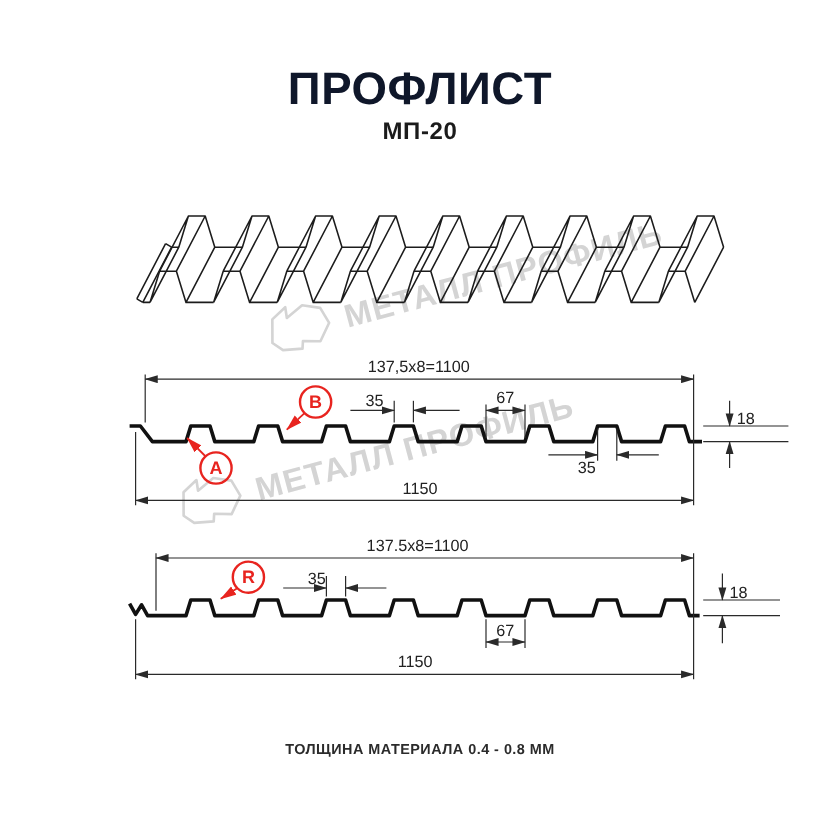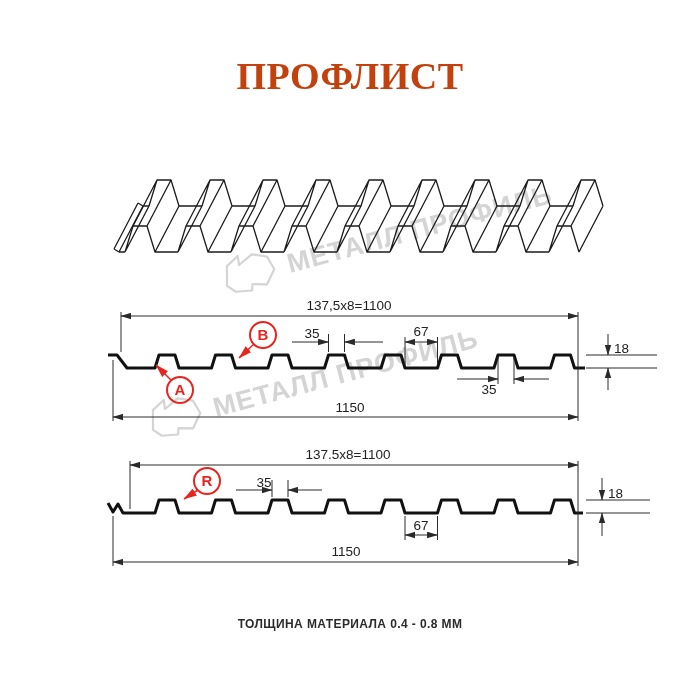--- a/index.html
+++ b/index.html
@@ -1,19 +1,19 @@
 <!DOCTYPE html>
 <html><head>
 <meta charset="utf-8">
 <style>
   html,body{margin:0;padding:0;background:#ffffff;}
   #stage{position:relative;width:700px;height:700px;background:#ffffff;overflow:hidden;
          font-family:"Liberation Sans", sans-serif;}
   .title{position:absolute;top:54px;left:0;width:700px;text-align:center;
-         font-size:38px;font-weight:800;letter-spacing:0.5px;color:#c2410c;z-index:3;font-family:Liberation Serif, serif;}
+         font-size:38px;font-weight:800;letter-spacing:0.5px;color:#0f172a;z-index:3;}
   .subtitle{position:absolute;top:99px;left:0;width:700px;text-align:center;
          font-size:20px;font-weight:700;letter-spacing:0.5px;color:#1b1b1b;z-index:3;}
   .footer{position:absolute;top:617px;left:0;width:700px;text-align:center;
          font-size:12px;font-weight:600;letter-spacing:0.4px;color:#2b2b2b;z-index:3;}
   .watermark{position:absolute;display:flex;align-items:center;gap:10px;color:#d4d4d4;
          font-weight:700;font-size:27px;letter-spacing:1px;white-space:nowrap;
          transform:rotate(-15deg);transform-origin:left center;z-index:1;}
   .wm1{left:222px;top:258px;}
   .wm2{left:148px;top:402px;}
   .wm-logo{flex:0 0 auto;}
@@ -37,20 +37,21 @@
   <div class="watermark wm2">
     <span class="wm-logo">
       <svg width="58" height="42" viewBox="0 0 58 42">
         <path d="M4,29 L9,10 L22,3 L21,12 L36,5 L50,11 L54,25 L43,38 L29,34 L27,40 L11,37 Z" fill="none" stroke="currentColor" stroke-width="2.2" stroke-linejoin="round"></path>
       </svg>
     </span>
     <span>МЕТАЛЛ ПРОФИЛЬ</span>
   </div>
 
   <div class="title">ПРОФЛИСТ</div>
+  <div class="subtitle">МП-20</div>
   <div class="footer">ТОЛЩИНА МАТЕРИАЛА 0.4 - 0.8 ММ</div>
 
   <svg class="drawing" width="700" height="700" viewBox="0 0 700 700">
     <defs>
       <marker id="dimArrow" viewBox="0 0 10 6" refX="9.5" refY="3" markerWidth="11" markerHeight="7" orient="auto-start-reverse">
           <path d="M0,0 L10,3 L0,6 Z" fill="#2a2a2a"></path>
         </marker>
       <marker id="redArrow" viewBox="0 0 10 6" refX="9.5" refY="3" markerWidth="9" markerHeight="6" orient="auto">
           <path d="M0,0 L10,3 L0,6 Z" fill="#e8241f"></path>
         </marker>

